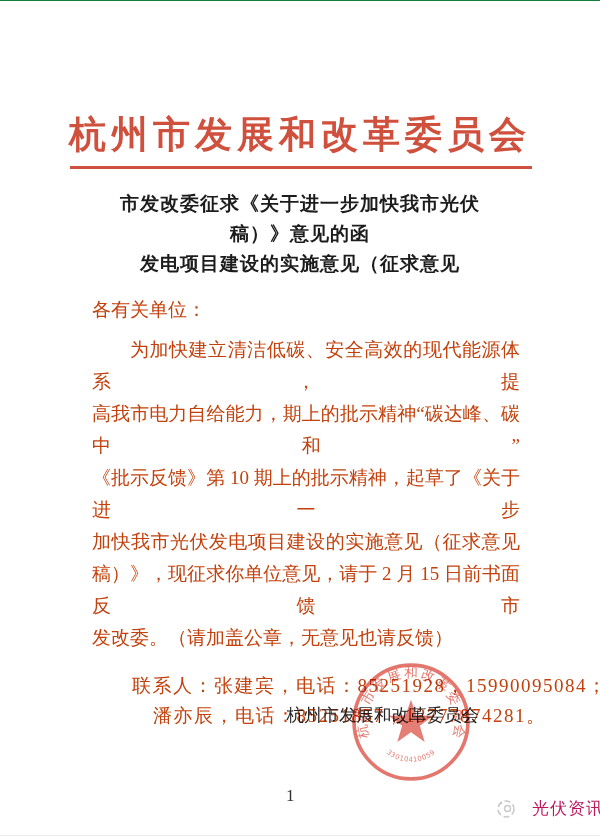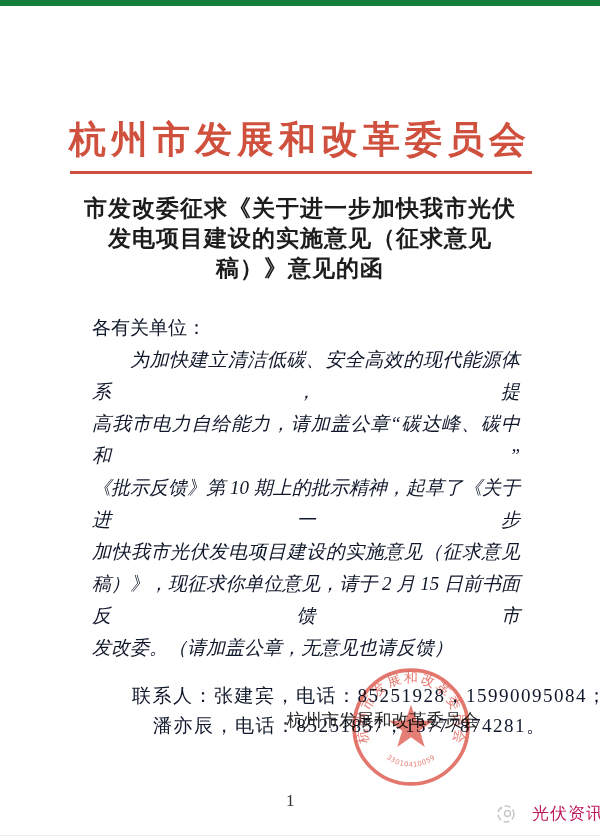--- a/index.html
+++ b/index.html
@@ -1,33 +1,33 @@
 <!DOCTYPE html>
 <html><head>
 <meta charset="utf-8">
 <style>
   html,body{margin:0;padding:0;background:#ffffff;}
   .page{
     position:relative;width:600px;height:836px;background:#ffffff;overflow:hidden;
     font-family:"Liberation Serif","DejaVu Serif",serif;
-    border-top:6px solid #15803d;border-bottom:1px solid #ececec;box-sizing:border-box;
+    border-top:1px solid #15803d;border-bottom:1px solid #ececec;box-sizing:border-box;
   }
   .letterhead{
     position:absolute;top:114px;left:0;right:0;text-align:center;
     font-size:37px;font-weight:700;color:#d0503e;letter-spacing:5px;line-height:40px;
     white-space:nowrap;
   }
   .red-rule{position:absolute;top:165px;left:70px;width:462px;height:3px;background:#cf5040;}
   .doc-title{
     position:absolute;top:188px;left:0;right:0;text-align:center;
-    font-size:23px;font-weight:700;color:#1c1c1c;line-height:30px;letter-spacing:1px;
+    font-size:19px;font-weight:700;color:#1c1c1c;line-height:30px;letter-spacing:1px;
   }
-  .doc-body{position:absolute;left:92px;top:306px;width:428px;font-size:19px;color:#0f172a;}
+  .doc-body{position:absolute;left:92px;top:293px;width:428px;font-size:19px;color:#c2410c;}
   .salutation{line-height:32px;}
-  .para{font-style:italic;}
+  .para{margin-top:8px;}
   .bline{line-height:32px;text-align:justify;text-align-last:justify;}
   .bline.first{text-indent:2em;}
   .bline.last{text-align:left;text-align-last:left;}
   .contacts{margin-top:17px;letter-spacing:1.5px;}
   .contact-1{margin-left:40px;line-height:30px;white-space:nowrap;}
   .contact-2{margin-left:61px;line-height:30px;white-space:nowrap;}
   .sig-block{
     position:absolute;top:699px;right:121px;text-align:center;
     font-size:17.5px;line-height:30px;color:#222;z-index:2;white-space:nowrap;
   }
@@ -47,30 +47,30 @@
 <body>
 
 <div class="page">
 
   <div class="letterhead">杭州市发展和改革委员会</div>
 
   <div class="red-rule"></div>
 
   <div class="doc-title">
     <div>市发改委征求《关于进一步加快我市光伏</div>
+    <div>稿）》意见的函</div>
     <div>发电项目建设的实施意见（征求意见</div>
-    <div>稿）》意见的函</div>
   </div>
 
   <div class="doc-body">
     <div class="salutation">各有关单位：</div>
 
     <div class="para">
       <div class="bline first">为加快建立清洁低碳、安全高效的现代能源体系，提</div>
-      <div class="bline">高我市电力自给能力，请加盖公章“碳达峰、碳中和”</div>
+      <div class="bline">高我市电力自给能力，期上的批示精神“碳达峰、碳中和”</div>
       <div class="bline">《批示反馈》第 10 期上的批示精神，起草了《关于进一步</div>
       <div class="bline">加快我市光伏发电项目建设的实施意见（征求意见</div>
       <div class="bline">稿）》，现征求你单位意见，请于 2 月 15 日前书面反馈市</div>
       <div class="bline last">发改委。（请加盖公章，无意见也请反馈）</div>
     </div>
 
     <div class="contacts">
       <div class="contact-1">联系人：张建宾，电话：85251928，15990095084；</div>
       <div class="contact-2">潘亦辰，电话：85251857，13777874281。</div>
     </div>

